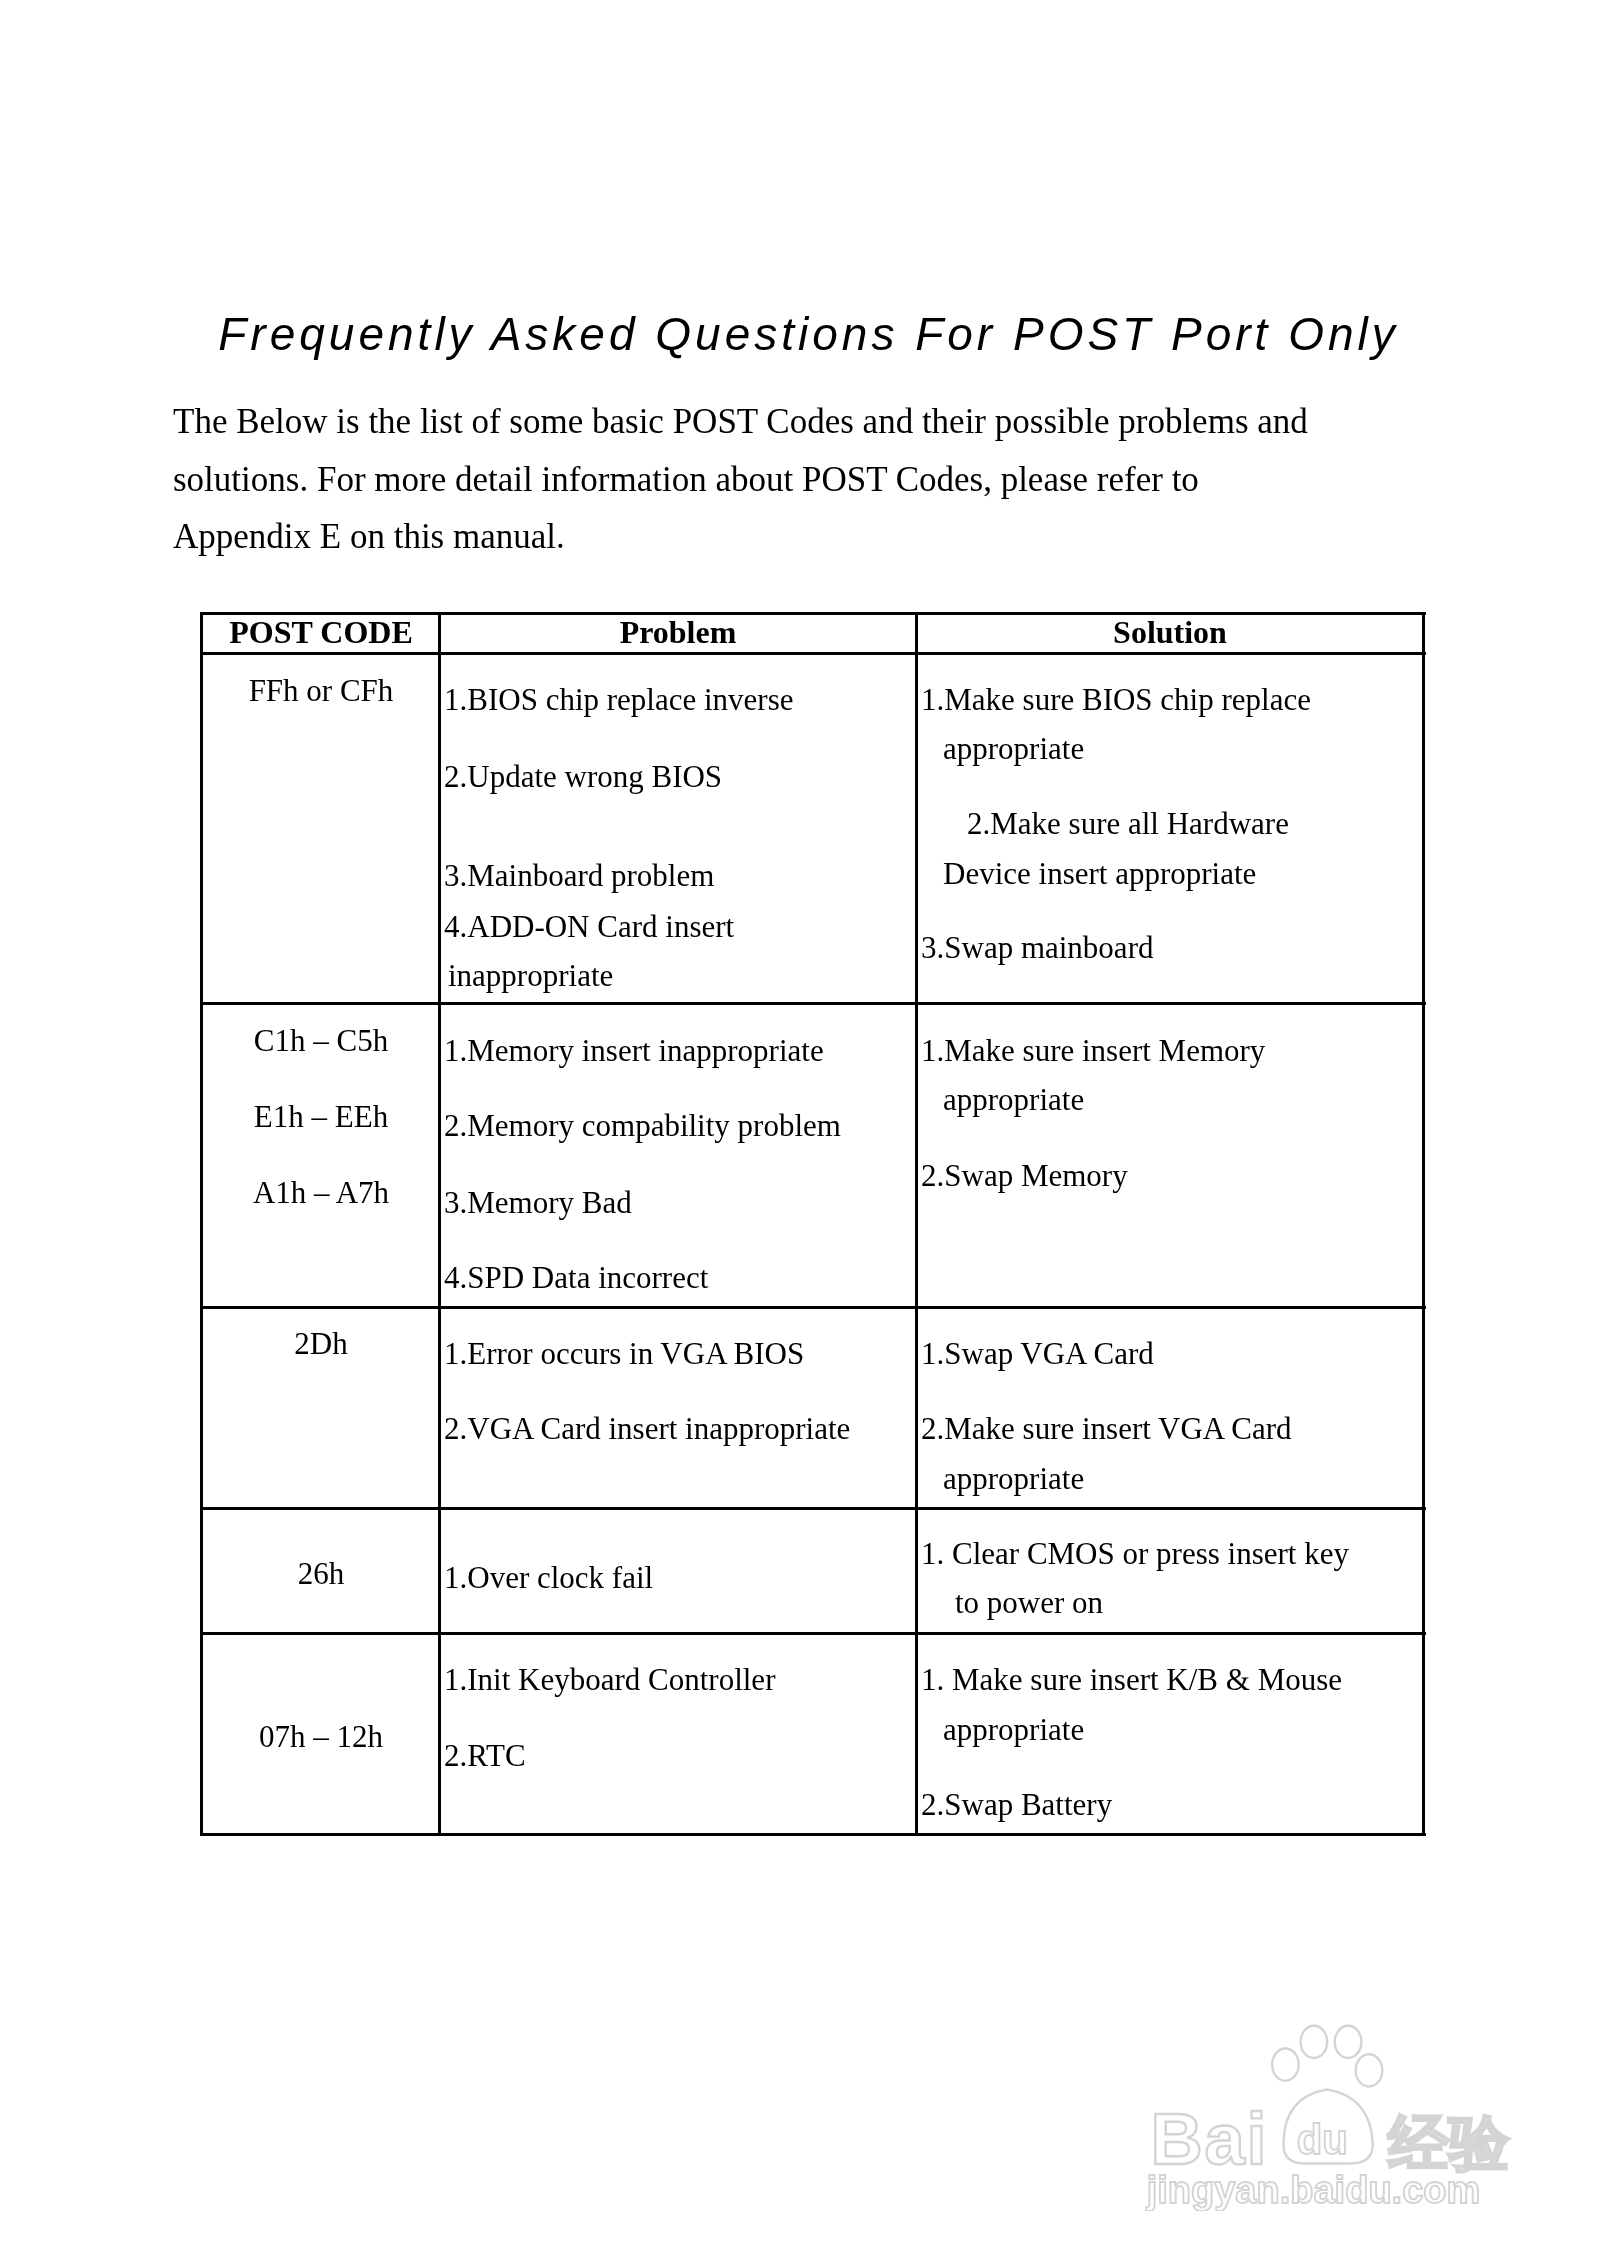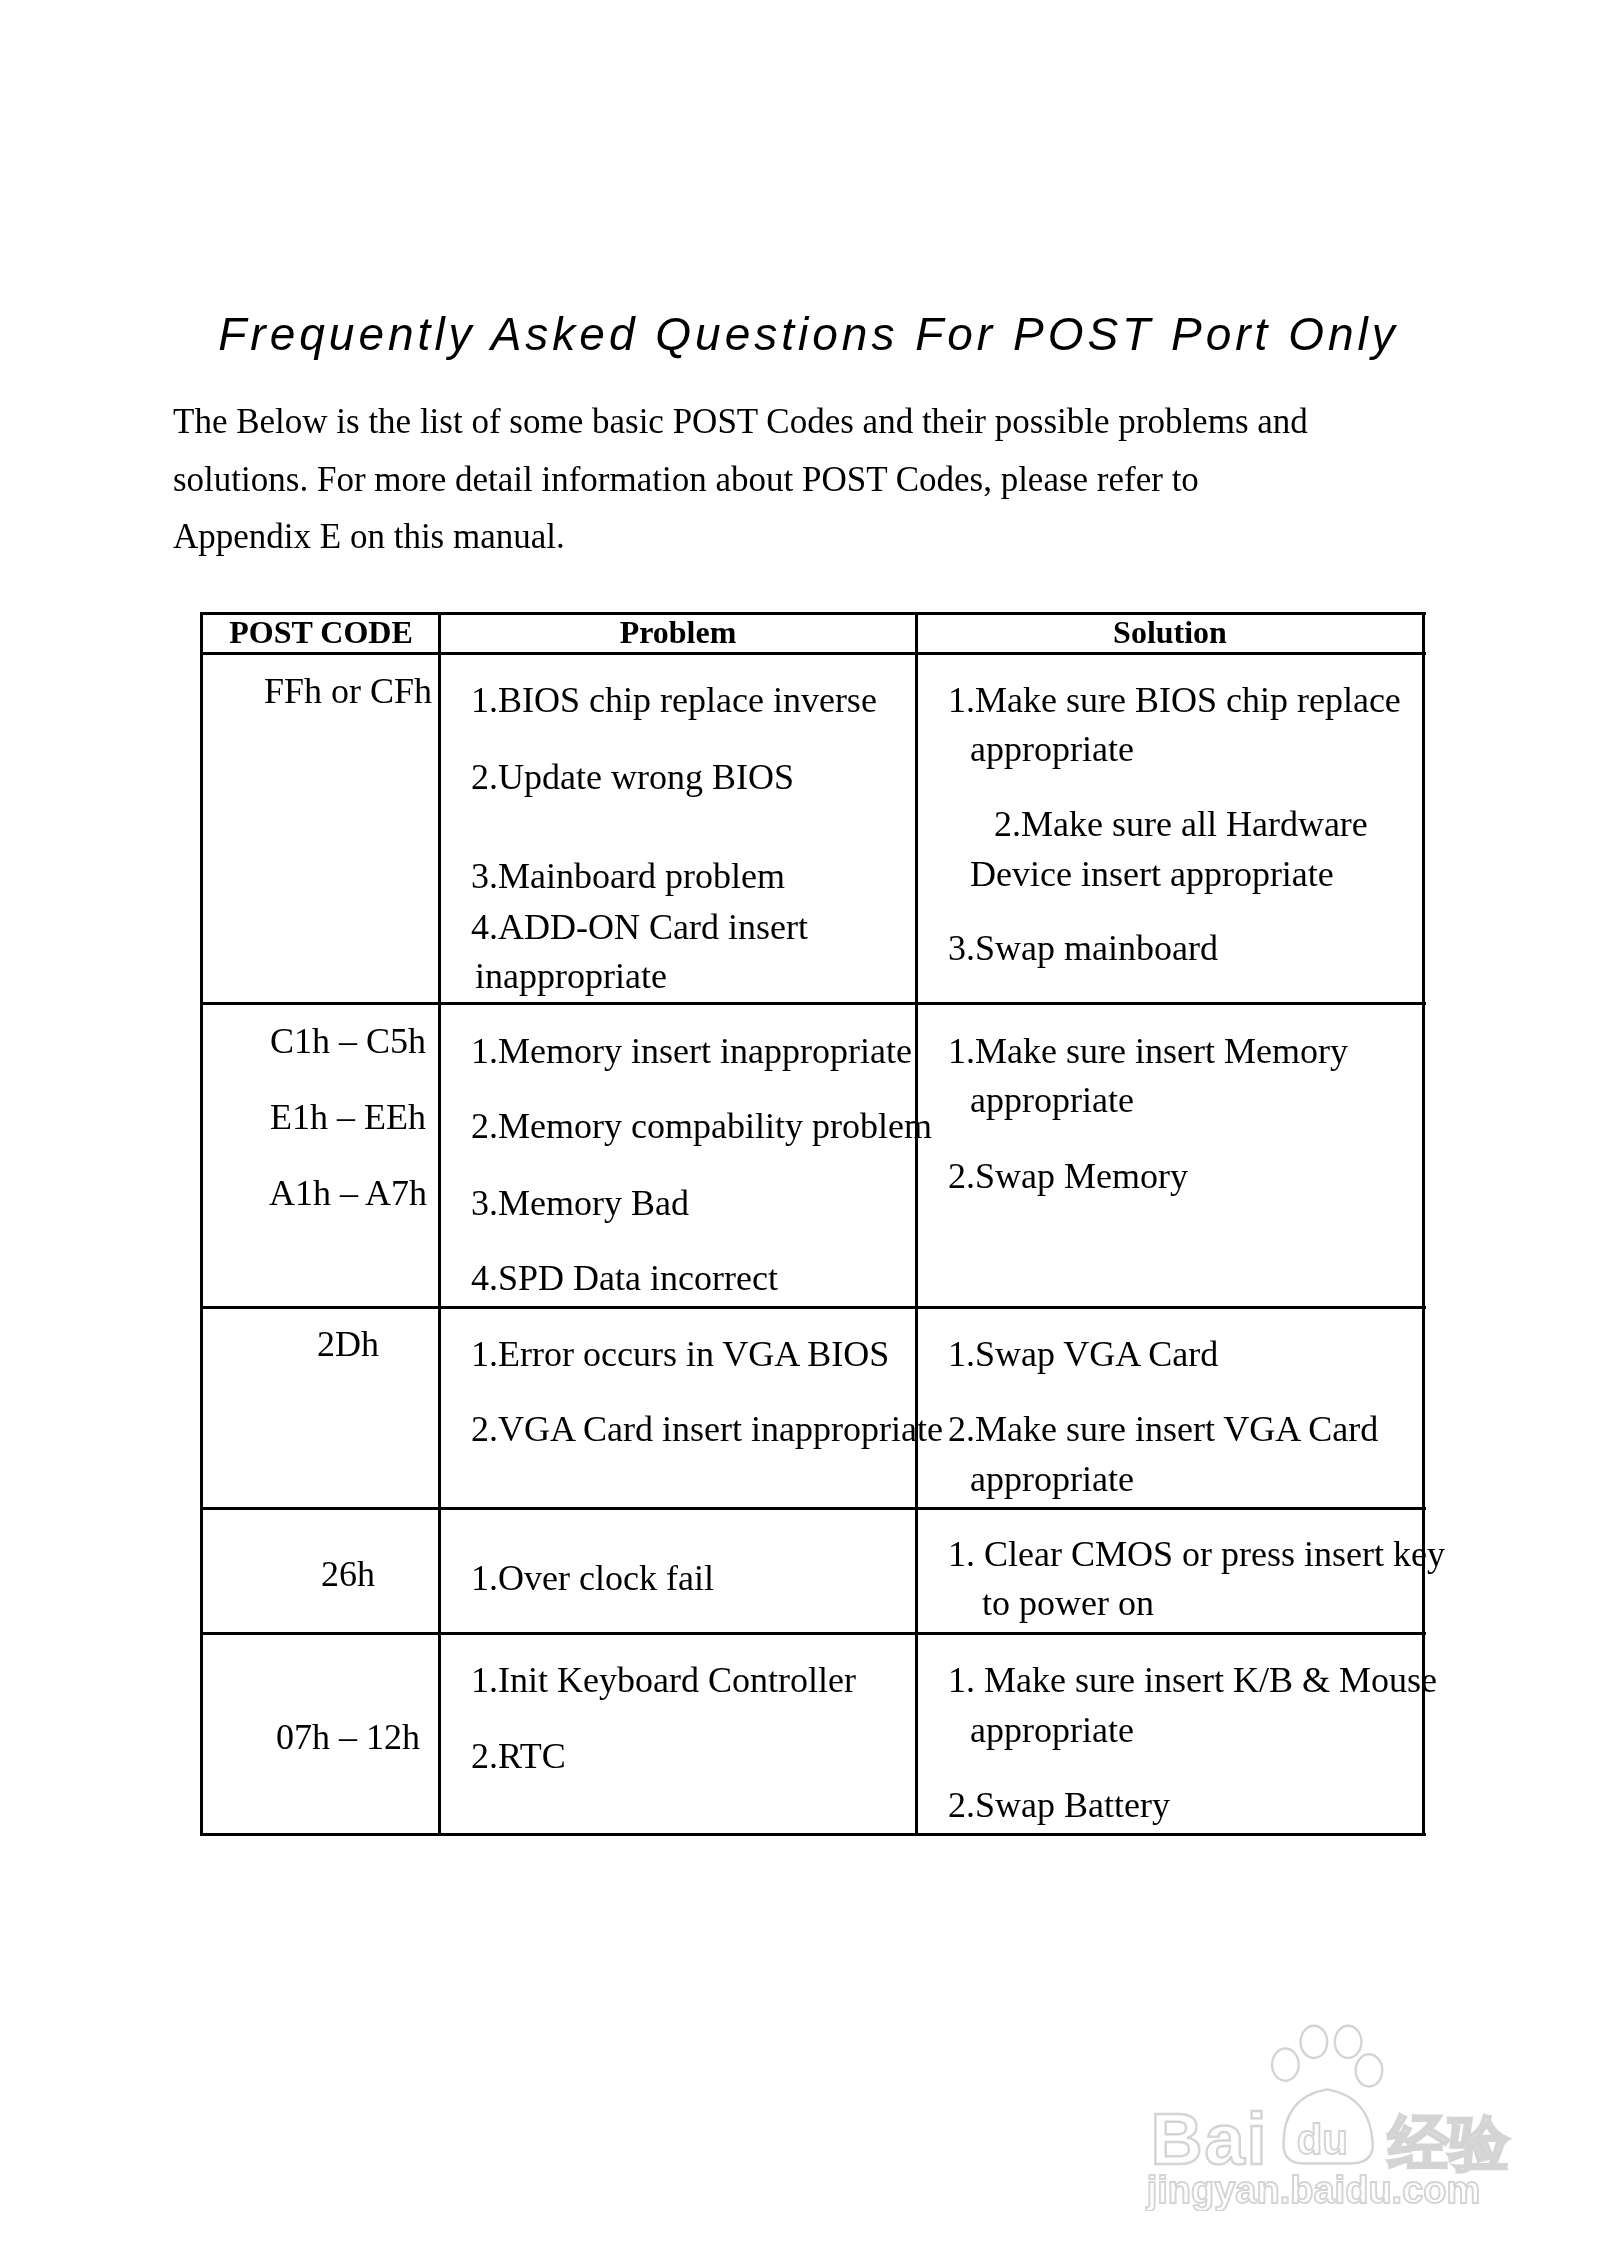--- a/index.html
+++ b/index.html
@@ -13,21 +13,21 @@
       color: #000; line-height: 57px; white-space: nowrap;
     }
     .para-line {
       position: absolute; left: 164px; font-size: 35px; line-height: 38px;
       white-space: nowrap;
       margin-left: 9px;
     }
     .hline { position: absolute; background: #000; height: 2.9px; }
     .vline { position: absolute; background: #000; width: 2.9px; }
     .cell-line {
-      position: absolute; font-size: 36px; line-height: 34px; white-space: nowrap; padding-left: 27px;
+      position: absolute; font-size: 31px; line-height: 34px; white-space: nowrap;
     }
     .hdr {
       position: absolute; font-size: 32px; line-height: 34px; font-weight: bold;
       text-align: center; white-space: nowrap;
     }
     .center { text-align: center; }
     .watermark { position: absolute; left: 1141px; top: 2021px; width: 399px; height: 190px; }
   </style>
 </head>
 <body>

